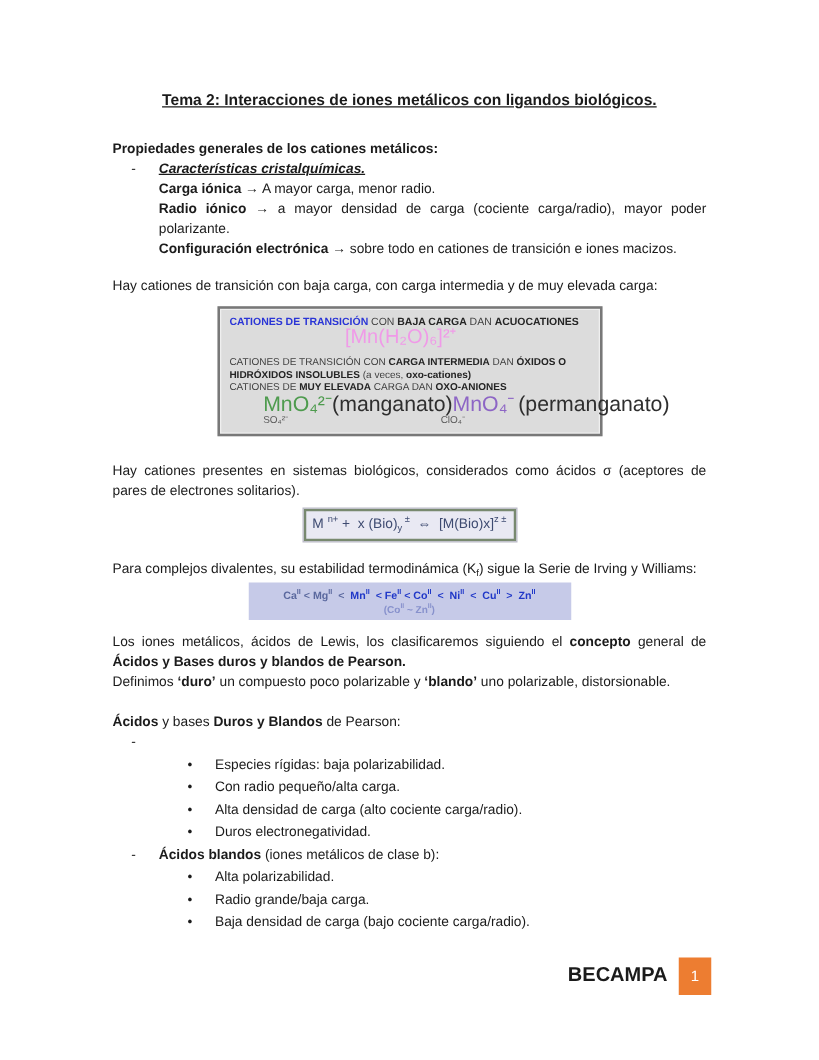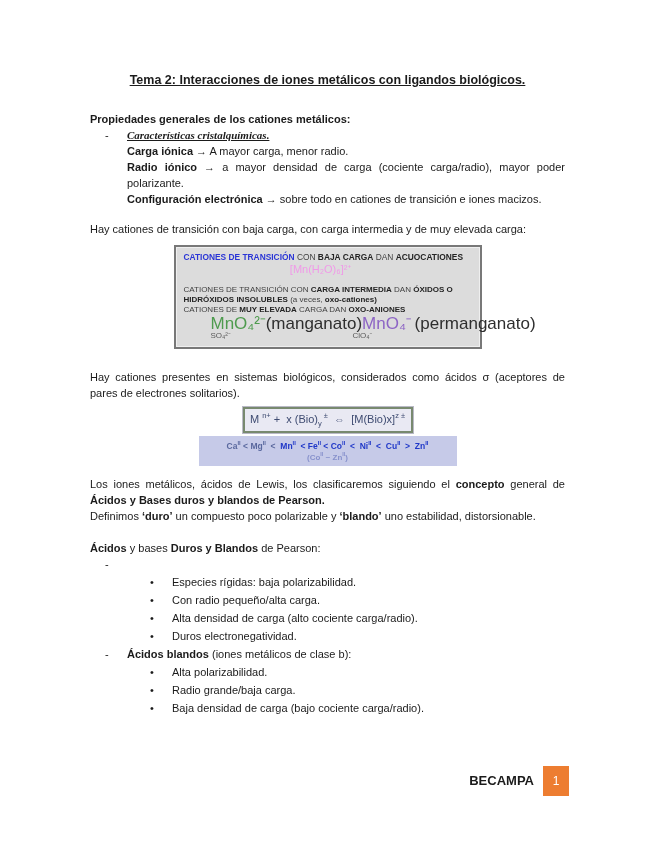--- a/index.html
+++ b/index.html
@@ -8,40 +8,40 @@
         -webkit-font-smoothing:antialiased;}
   .page {position:absolute; inset:0; padding:72px 90px 0 90px; box-sizing:border-box;}
   p {margin:0; line-height:16px;}
   .b {font-weight:bold;}
   .just {text-align:justify;}
   .title {font-size:12.5px; font-weight:bold; text-decoration:underline; text-align:center;
           margin:0 0 23px 0; line-height:16px;}
   .head {font-weight:bold;}
   .dash-row {display:flex; line-height:16px;}
   .dash {margin-left:15px; width:22px; flex:0 0 22px;}
-  .crystal {font-weight:bold; font-style:italic; text-decoration:underline;font-family:Liberation Serif, serif;}
+  .crystal {font-weight:bold; font-style:italic; text-decoration:underline;}
   .sub {margin-left:37px;}
   .mt2  {margin-top:2px;}
   .mt10 {margin-top:10px;}
   .mt14 {margin-top:14px;}
   .mt16 {margin-top:16px;}
   .mt20 {margin-top:20px;}
   sup {font-size:0.68em; line-height:0;}
   sub {font-size:0.68em; line-height:0;}
 
   
   .graybox {width:308px; margin:8px auto 0 auto; box-sizing:border-box;
             background:#dcdcdc; border:2px solid #787878; padding:5px 8px 6px 8px;
             box-shadow:inset 0 0 0 1px #efefef;}
   .gb-caps {font-size:8px; line-height:10px; color:#3f3f3f; letter-spacing:0;}
   .gb-l1 {font-size:8.4px;}
   .gb-caps .dkb {font-weight:bold; color:#242424;}
   .gb-caps .blue {font-weight:bold; color:#2a35d6;}
   .gb-gap {margin-top:0;}
-  .gb-pink {font-size:11px; line-height:13px; text-align:center; margin:1px 14px 9px 0;
+  .gb-pink {font-size:16px; line-height:13px; text-align:center; margin:1px 14px 9px 0;
             color:#f09ae8;}
   .gb-brown {font-size:11.5px; line-height:14px; margin:1px 0 9px 62px; color:#a87d55;}
   .mn-row {display:flex; font-size:17px; line-height:14px; margin:2px 0 0 27px; color:#2e2e2e;}
   .mn-row .c1 {flex:0 0 52px;}
   .mn-row .c2 {flex:0 0 90px;text-align:right;}
   .mn-row .c3 {margin-left:3px;}
   .green {color:#4e9b4e;}
   .purple {color:#8d65c5;}
   .so-row {display:flex; font-size:8px; line-height:10px; margin-left:27px; color:#5a5a5a;}
   .so-row .c1s {flex:0 0 142px;}
@@ -60,21 +60,21 @@
   .iw-line .bright {color:#2038c8;}
   .iw-note {font-size:8px; font-weight:bold; line-height:10px; margin-top:1px; white-space:pre;}
   .iw-note .dim2 {color:#8791cc;}
 
   
   .bullet-row {display:flex; margin-left:60px; line-height:16px;}
   .blt {width:22px; flex:0 0 22px;}
 
   
   .footer {position:absolute; top:766px; right:86px; display:flex; align-items:center;}
-  .becampa {font-weight:bold; font-size:13px; margin-right:9px; line-height:30px;}
+  .becampa {font-weight:bold; font-size:16px; margin-right:9px; line-height:30px;}
   .pagenum {width:26px; height:30px; background:#ed7d31; color:#ffffff; display:flex;
             align-items:center; justify-content:center; font-size:12px;}
 </style>
 </head>
 <body>
 
 <div class="page">
 
   <div class="title">Tema 2: Interacciones de iones metálicos con ligandos biológicos.</div>
 
@@ -105,28 +105,29 @@
     <div class="so-row">
       <span class="c1s">SO₄²⁻</span>
       <span>ClO₄⁻</span>
     </div>
   </div>
 
   <p class="mt20 just">Hay cationes presentes en sistemas biológicos, considerados como ácidos σ (aceptores de pares de electrones solitarios).</p>
 
   <div class="eqbox"><span>M </span><sup>n+</sup><span> +  x (Bio)</span><sub>y</sub><sup> ±</sup><span>  ⇔  [M(Bio)x]</span><sup>z ±</sup></div>
 
+  <p class="mt14 just"><span>Para complejos divalentes, su estabilidad termodinámica (K</span><sub>f</sub><span>) sigue la Serie de Irving y Williams:</span></p>
 
   <div class="iwbox">
     <div class="iw-line"><span class="dim">Ca</span><sup class="dim">II</sup><span class="dim"> &lt; </span><span class="dim">Mg</span><sup class="dim">II</sup><span class="dim">  &lt;  </span><span class="bright">Mn</span><sup class="bright">II</sup><span class="bright">  &lt; </span><span class="bright">Fe</span><sup class="bright">II</sup><span class="bright"> &lt; </span><span class="bright">Co</span><sup class="bright">II</sup><span class="bright">  &lt;  </span><span class="bright">Ni</span><sup class="bright">II</sup><span class="bright">  &lt;  </span><span class="bright">Cu</span><sup class="bright">II</sup><span class="bright">  &gt;  </span><span class="bright">Zn</span><sup class="bright">II</sup></div>
     <div class="iw-note"><span class="dim2">(Co</span><sup class="dim2">II</sup><span class="dim2"> ~ Zn</span><sup class="dim2">II</sup><span class="dim2">)</span></div>
   </div>
 
   <p class="mt10 just"><span>Los iones metálicos, ácidos de Lewis, los clasificaremos siguiendo el </span><span class="b">concepto</span><span> general de </span><span class="b">Ácidos y Bases duros y blandos de Pearson.</span></p>
-  <p class="just"><span>Definimos </span><span class="b">‘duro’</span><span> un compuesto poco polarizable y </span><span class="b">‘blando’</span><span> uno estabilidad, distorsionable.</span></p>
+  <p class="just"><span>Definimos </span><span class="b">‘duro’</span><span> un compuesto poco polarizable y </span><span class="b">‘blando’</span><span> uno polarizable, distorsionable.</span></p>
 
   <p class="mt16"><span class="b">Ácidos</span><span> y bases </span><span class="b">Duros y Blandos</span><span> de Pearson:</span></p>
 
   <div class="dash-row">
     <span class="dash">-</span>
   </div>
   <div class="bullet-row mt2">
     <span class="blt">•</span>
     <span>Especies rígidas: baja polarizabilidad.</span>
   </div>

